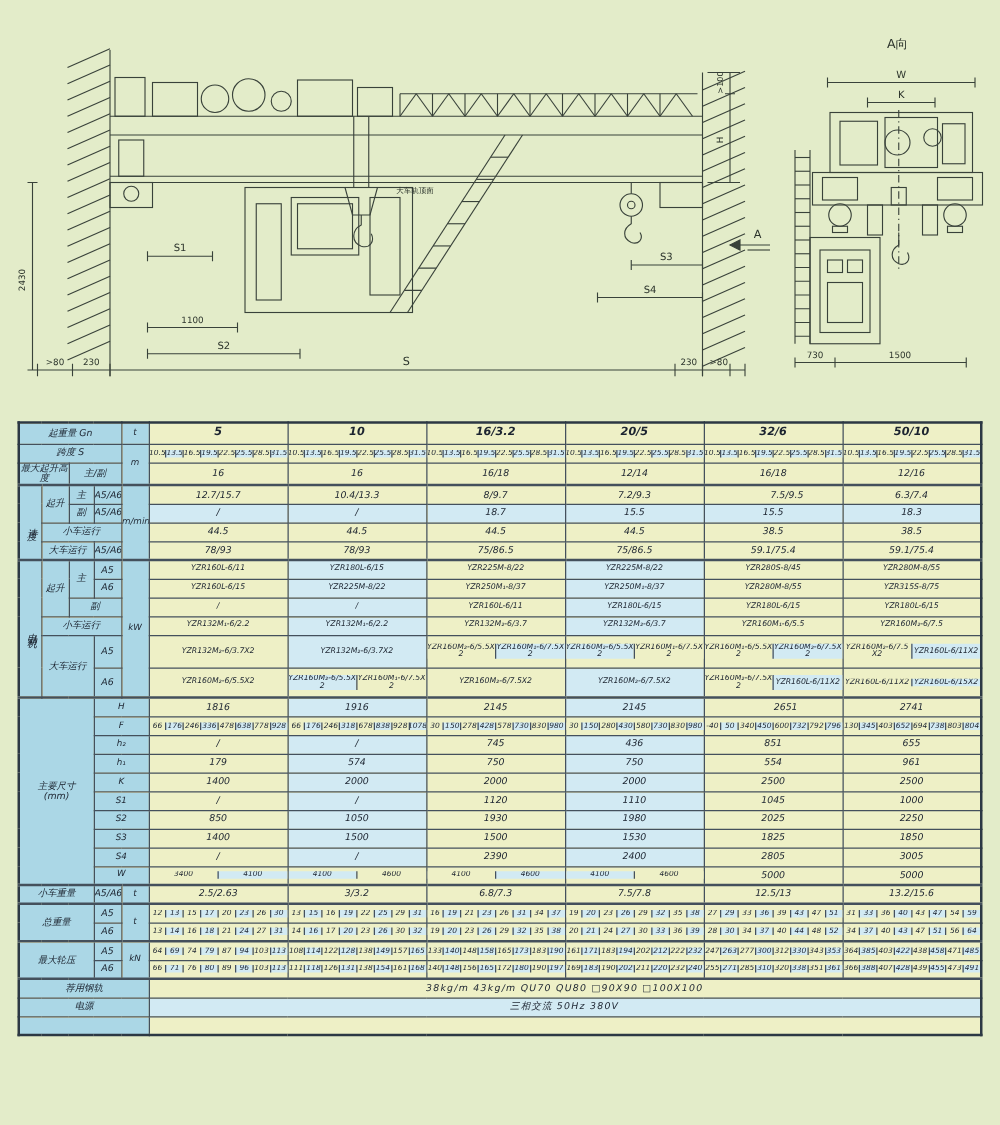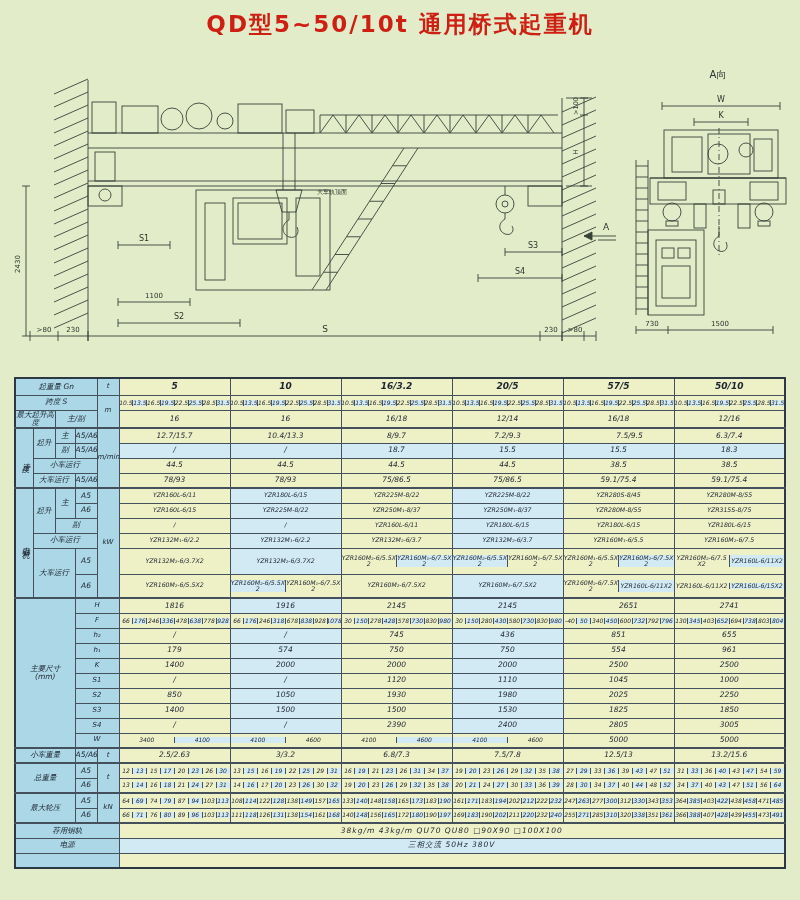--- a/index.html
+++ b/index.html
@@ -29,21 +29,20 @@
   tr.cap td.dt{font-size:9px;font-weight:bold;}
   tr.mot td.dt{font-size:6.2px;word-break:break-all;}
   tr.mot .mini{font-size:6.2px;white-space:normal;word-break:break-all;}
   tr.thick td{border-top-width:2px;}
 </style>
 </head>
 <body>
 
 <div class="page">
 
-  <h1 class="title">QD型5~50/10t 通用桥式起重机</h1>
 
   <div class="drawing">
     <svg id="dwg" width="800" height="335" viewBox="0 0 800 335">
       <g stroke="#39423a" stroke-width="0.9" fill="none">
 
         <line x1="88" y1="40" x2="88" y2="301"></line>
         <line x1="562" y1="58" x2="562" y2="301"></line>
         <g id="hatch-left">
             <line x1="54" y1="54" x2="88" y2="39"></line>
             <line x1="54" y1="67" x2="88" y2="52"></line>
@@ -280,21 +279,21 @@
         <col style="width:111px">
     </colgroup>
     <tbody id="spec-body">
         <tr class="cap" style="height: 17px;">
           <td colspan="4" class="hd">起重量 Gn</td>
           <td class="unit">t</td>
           <td class="dt cy" style="border-left-width: 1.5px;">5</td>
           <td class="dt cy" style="border-left-width: 1.5px;">10</td>
           <td class="dt cy" style="border-left-width: 1.5px;">16/3.2</td>
           <td class="dt cy" style="border-left-width: 1.5px;">20/5</td>
-          <td class="dt cy" style="border-left-width: 1.5px;">57/5</td>
+          <td class="dt cy" style="border-left-width: 1.5px;">32/6</td>
           <td class="dt cy" style="border-left-width: 1.5px;">50/10</td>
         </tr>
         <tr>
           <td colspan="4" class="hd">跨度 S</td>
           <td rowspan="2" class="unit">m</td>
           <td class="subtd" style="border-left-width: 1.5px;">
             <div class="minirow">
               <div class="mini cy">10.5</div>
               <div class="mini cb">13.5</div>
               <div class="mini cy">16.5</div>

